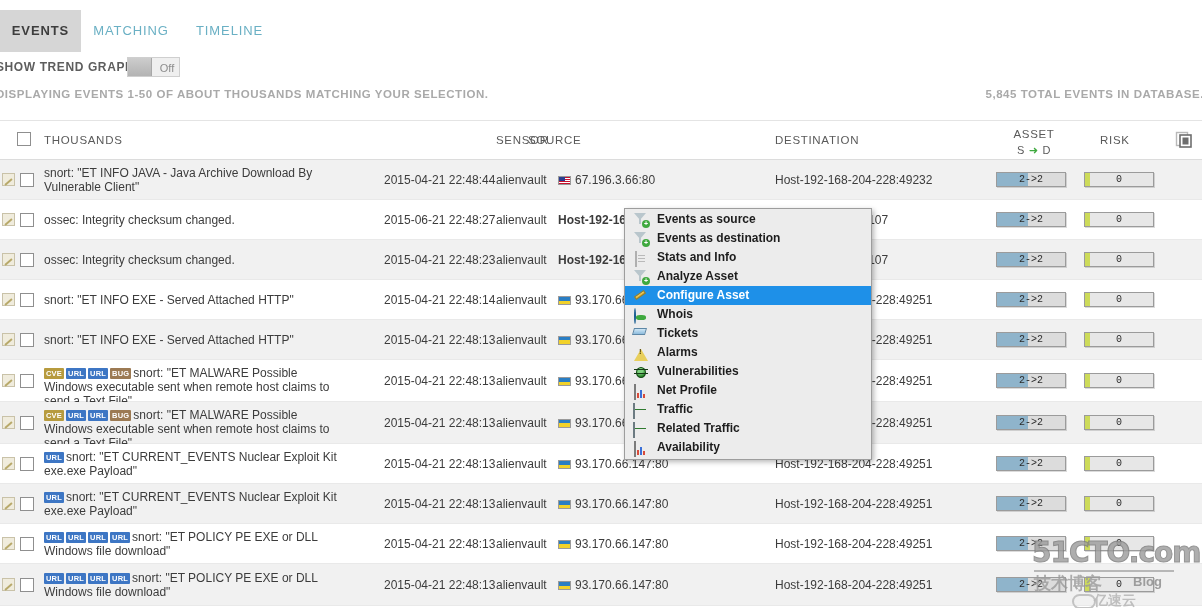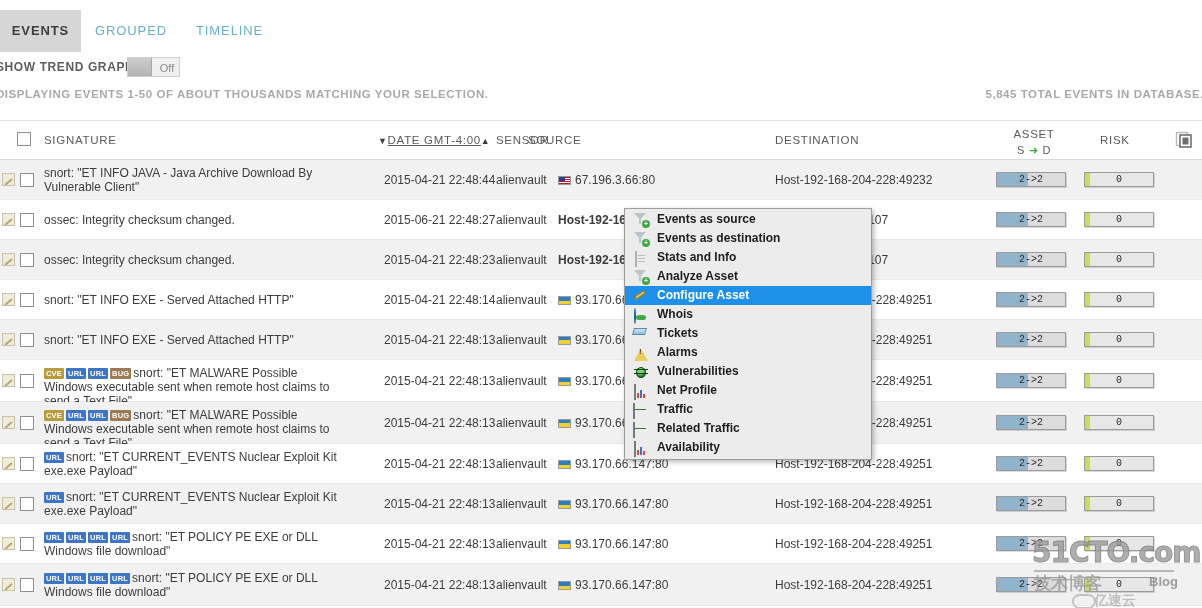--- a/index.html
+++ b/index.html
@@ -259,40 +259,40 @@
     font-family:"DejaVu Sans",sans-serif;font-weight:700;font-size:28px;
     letter-spacing:-1px;color:#9d9d9d;opacity:.82;
     -webkit-text-stroke:1px #7d7d7d;
   }
   .wm .rule{position:absolute;left:6px;top:40px;width:140px;height:2px;background:#9e9e9e;opacity:.7;}
   .wm .cn{
     position:absolute;left:6px;top:42px;font-size:17px;font-weight:700;
     color:#9a9a9a;opacity:.8;font-family:"DejaVu Sans",sans-serif;
   }
   .wm .blog{
-    position:absolute;left:121px;top:44px;font-size:13px;font-weight:700;
+    position:absolute;left:105px;top:44px;font-size:13px;font-weight:700;
     color:#8f8f8f;opacity:.85;
   }
   .wm .ys{
     position:absolute;left:66px;top:62px;font-size:14px;font-weight:700;
     color:#b9b9b9;opacity:.9;font-family:"DejaVu Sans",sans-serif;
   }
   .wm .cloud{
     position:absolute;left:44px;top:64px;width:20px;height:11px;
     border:2px solid #bdbdbd;border-radius:9px;opacity:.9;
   }
 </style>
 </head>
 <body>
 
 <div class="app">
 
   <div class="tabbar">
     <div class="tab active" id="tab0">EVENTS</div>
-    <div class="tab" id="tab1">GROUPED</div>
+    <div class="tab" id="tab1">MATCHING</div>
     <div class="tab" id="tab2">TIMELINE</div>
   </div>
 
   <div class="trendrow">
     <div class="trend-label">SHOW TREND GRAPH</div>
   </div>
   <div class="toggle">
     <div class="knob"></div>
     <div class="tlabel">Off</div>
   </div>
@@ -301,24 +301,21 @@
     <div class="info-left">DISPLAYING EVENTS 1-50 OF ABOUT THOUSANDS MATCHING YOUR SELECTION.</div>
     <div class="info-right">5,845 TOTAL EVENTS IN DATABASE.</div>
   </div>
 
   <div class="tbl">
 
     <div class="thead">
       <div class="hdr-chk">
         <span class="chkbox"></span>
       </div>
-      <div class="th" style="left:44px;">SIGNATURE</div>
-      <div class="th" style="left:378px;">
-        <span class="caret">▼</span><u>DATE GMT-4:00</u><span class="caret">▲</span>
-      </div>
+      <div class="th" style="left:44px;">THOUSANDS</div>
       <div class="th" style="left:496px;">SENSOR</div>
       <div class="th" style="left:528px;">SOURCE</div>
       <div class="th" style="left:775px;">DESTINATION</div>
       <div class="th two" style="left:1005px;width:58px;text-align:center;">
         <div>ASSET</div>
         <div style="font-size:11px;margin-top:2px;">
           <span>S</span>
           <span style="color:#3fa93f;">➜</span>
           <span>D</span>
         </div>

